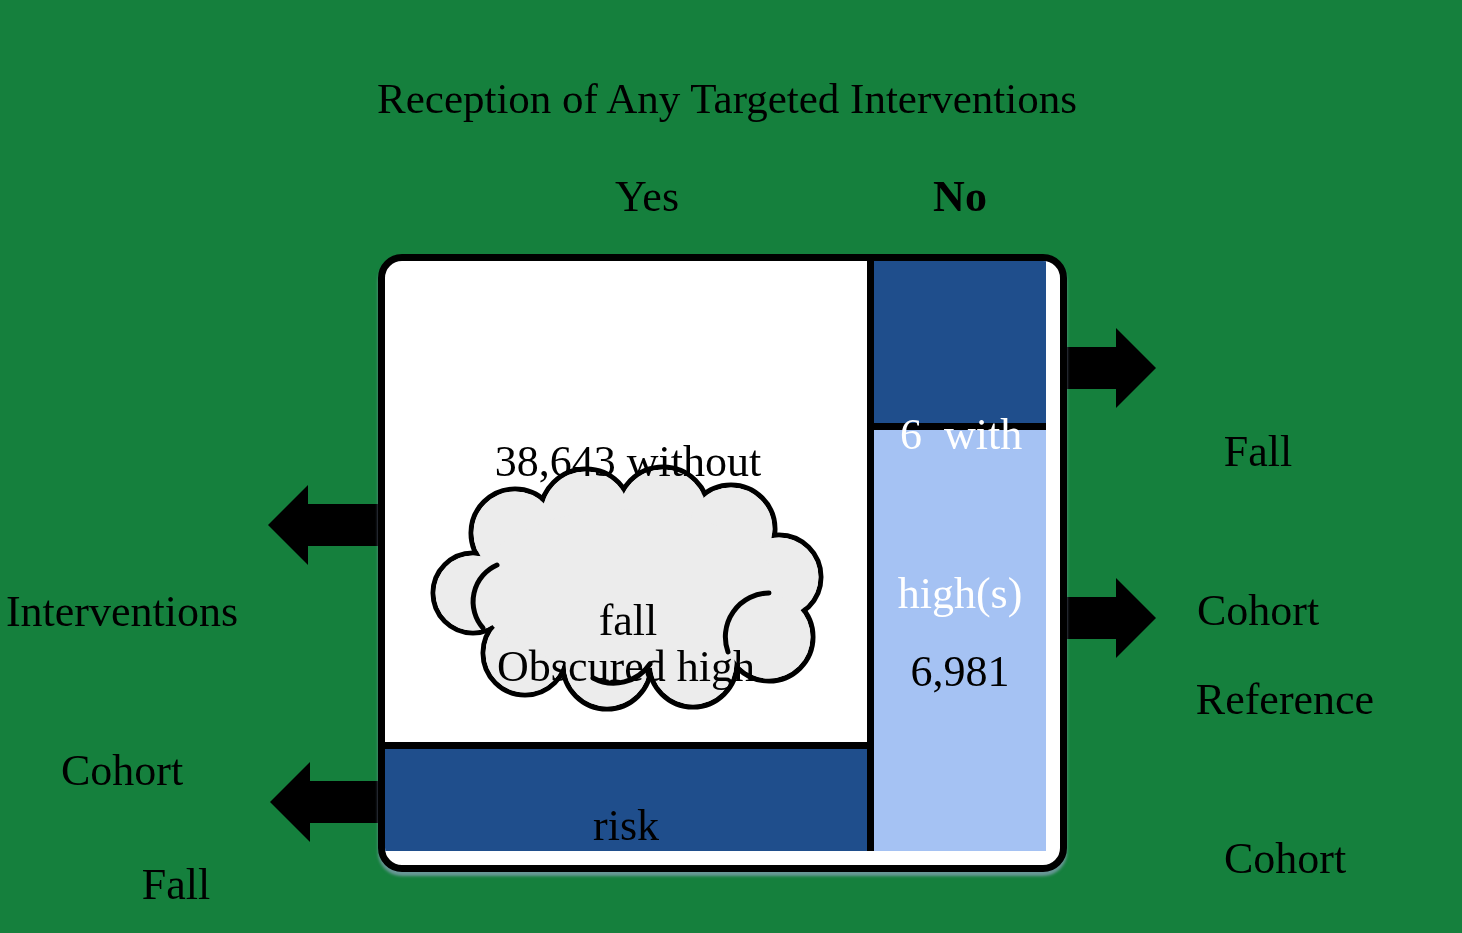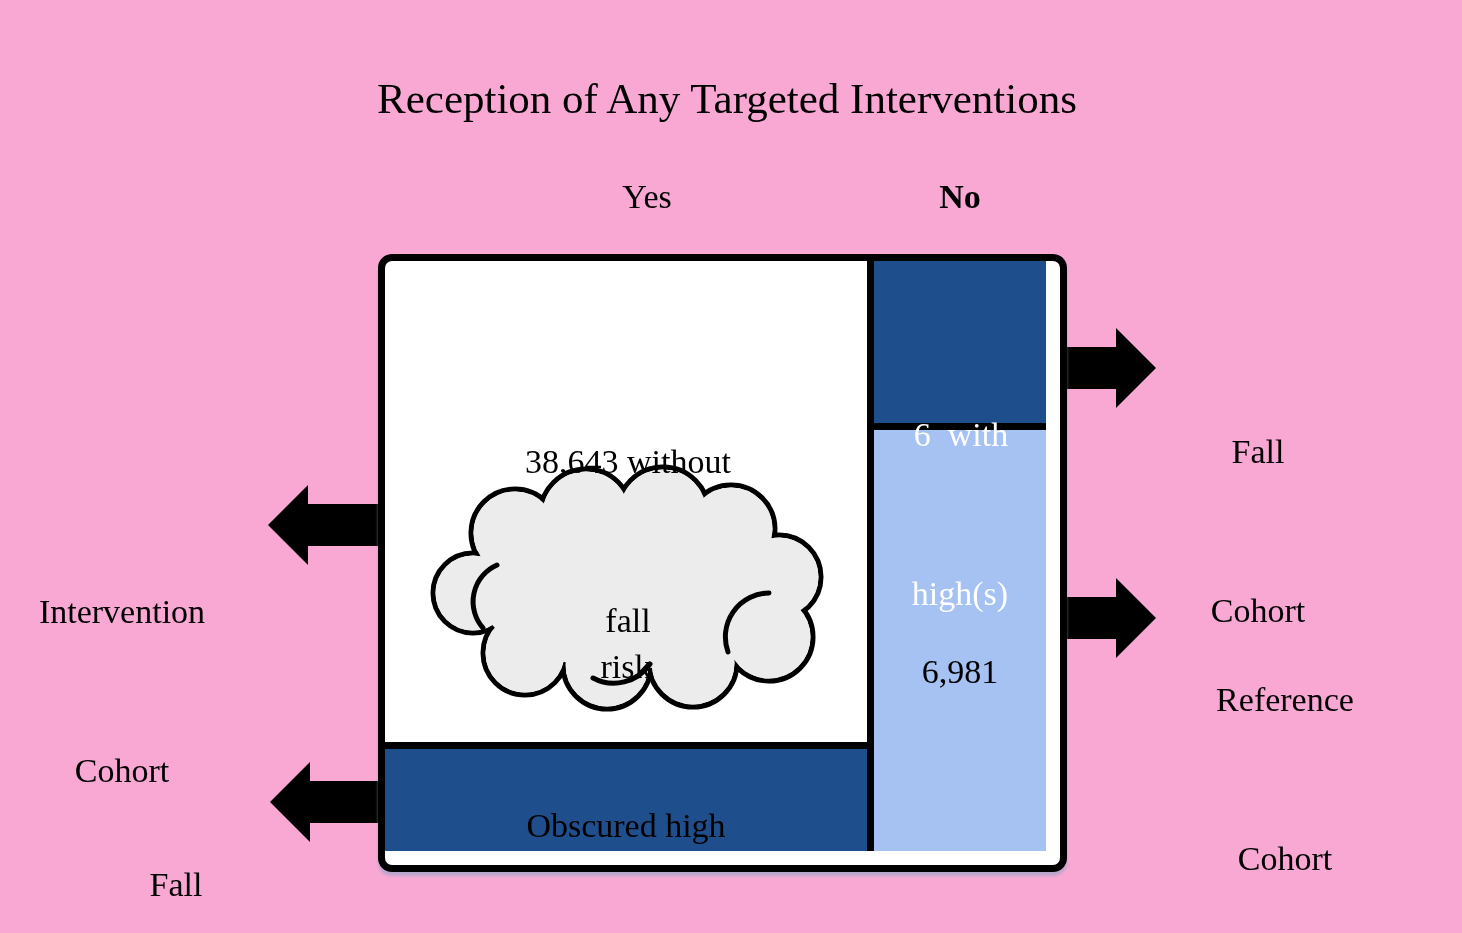--- a/index.html
+++ b/index.html
@@ -1,29 +1,29 @@
 <!DOCTYPE html>
 <html style="--dark-blue: #1f4e8c; --light-blue: #a5c2f3; --cloud-fill: #ececec; --outline-black: #000000;"><head>
 <meta charset="utf-8">
 <style>
   html,body { margin:0; padding:0; background:#fff; }
   .stage {
-    position:relative; width:1462px; height:933px; background:#f9a8d4;
+    position:relative; width:1462px; height:933px; background:#15803d;
     font-family:"Liberation Serif", serif; color:#000; overflow:hidden;
   }
   .center-lbl {
     position:absolute; transform:translateX(-50%);
-    text-align:center; font-size:34px; line-height:53px; white-space:pre;
+    text-align:center; font-size:44px; line-height:53px; white-space:pre;
   }
   .title-lbl { font-size:43px; }
 
   
   .box {
     position:absolute; left:378px; top:254px; width:675px; height:604px;
-    border:7px solid #000; border-radius:14px; background:#ffffff;
+    border:7px solid #000; border-radius:24px; background:#ffffff;
     overflow:hidden; z-index:2;
     box-shadow:0 4px 3px rgba(150,165,200,0.65);
   }
   .box .abs { position:absolute; }
   .cell-dark-tr { left:489px; top:0;     width:172px; height:162px; background:var(--dark-blue,#1f4e8c); }
   .cell-light-r { left:489px; top:169px; width:172px; height:421px; background:var(--light-blue,#a5c2f3); }
   .cell-dark-bl { left:0;     top:488px; width:482px; height:102px; background:var(--dark-blue,#1f4e8c); }
   .div-v   { left:482px; top:0;     width:7px;   height:590px; background:#000; }
   .div-h-r { left:489px; top:162px; width:172px; height:7px;   background:#000; }
   .div-h-l { left:0;     top:481px; width:482px; height:7px;   background:#000; }
@@ -57,21 +57,21 @@
     <polygon points="0,19 72,19 72,0 112,40 72,80 72,61 0,61"></polygon>
   </svg>
   <svg class="arrow" style="left:268px; top:485px;" width="112" height="80" viewBox="0 0 112 80">
     <polygon points="0,40 40,0 40,19 112,19 112,61 40,61 40,80"></polygon>
   </svg>
   <svg class="arrow" style="left:270px; top:762px;" width="130" height="80" viewBox="0 0 130 80">
     <polygon points="0,40 40,0 40,19 130,19 130,61 40,61 40,80"></polygon>
   </svg>
 
   <div class="center-lbl outside-lbl" style="left:122px; top:479px;">
-    <div>Intervention</div>
+    <div>Interventions</div>
     <div>Cohort</div>
   </div>
   <div class="center-lbl outside-lbl" style="left:176px; top:752px;">
     <div>Fall</div>
     
   </div>
   <div class="center-lbl outside-lbl" style="left:1258px; top:319px;">
     <div>Fall</div>
     <div>Cohort</div>
   </div>
@@ -130,18 +130,18 @@
       <div>high(s)</div>
     </div>
     <div class="center-lbl" style="left:575px; top:278px;">
       <div>6,981</div>
       
     </div>
     <div class="center-lbl txt-white" style="left:241px; top:513px;">
       
     </div>
     <div class="center-lbl" style="left:241px; top:273px;">
+      <div>Obscured high</div>
       <div>risk</div>
-      <div>Obscured high</div>
     </div>
   </div>
 
 </div>
 
 </body></html>

